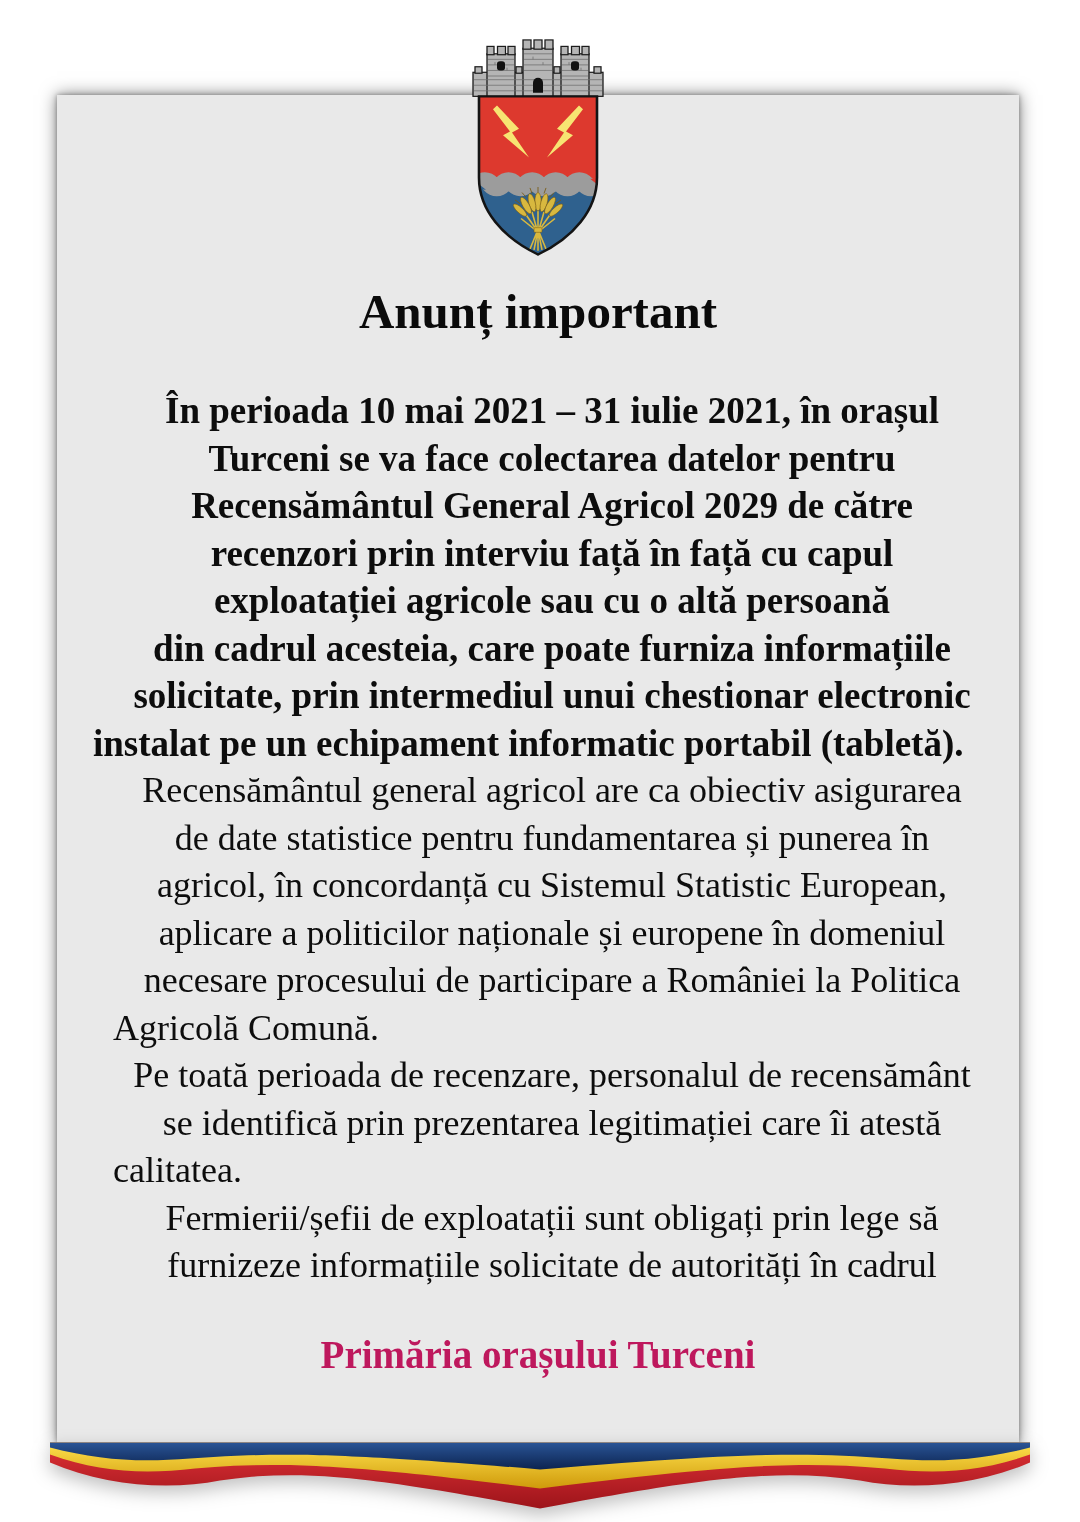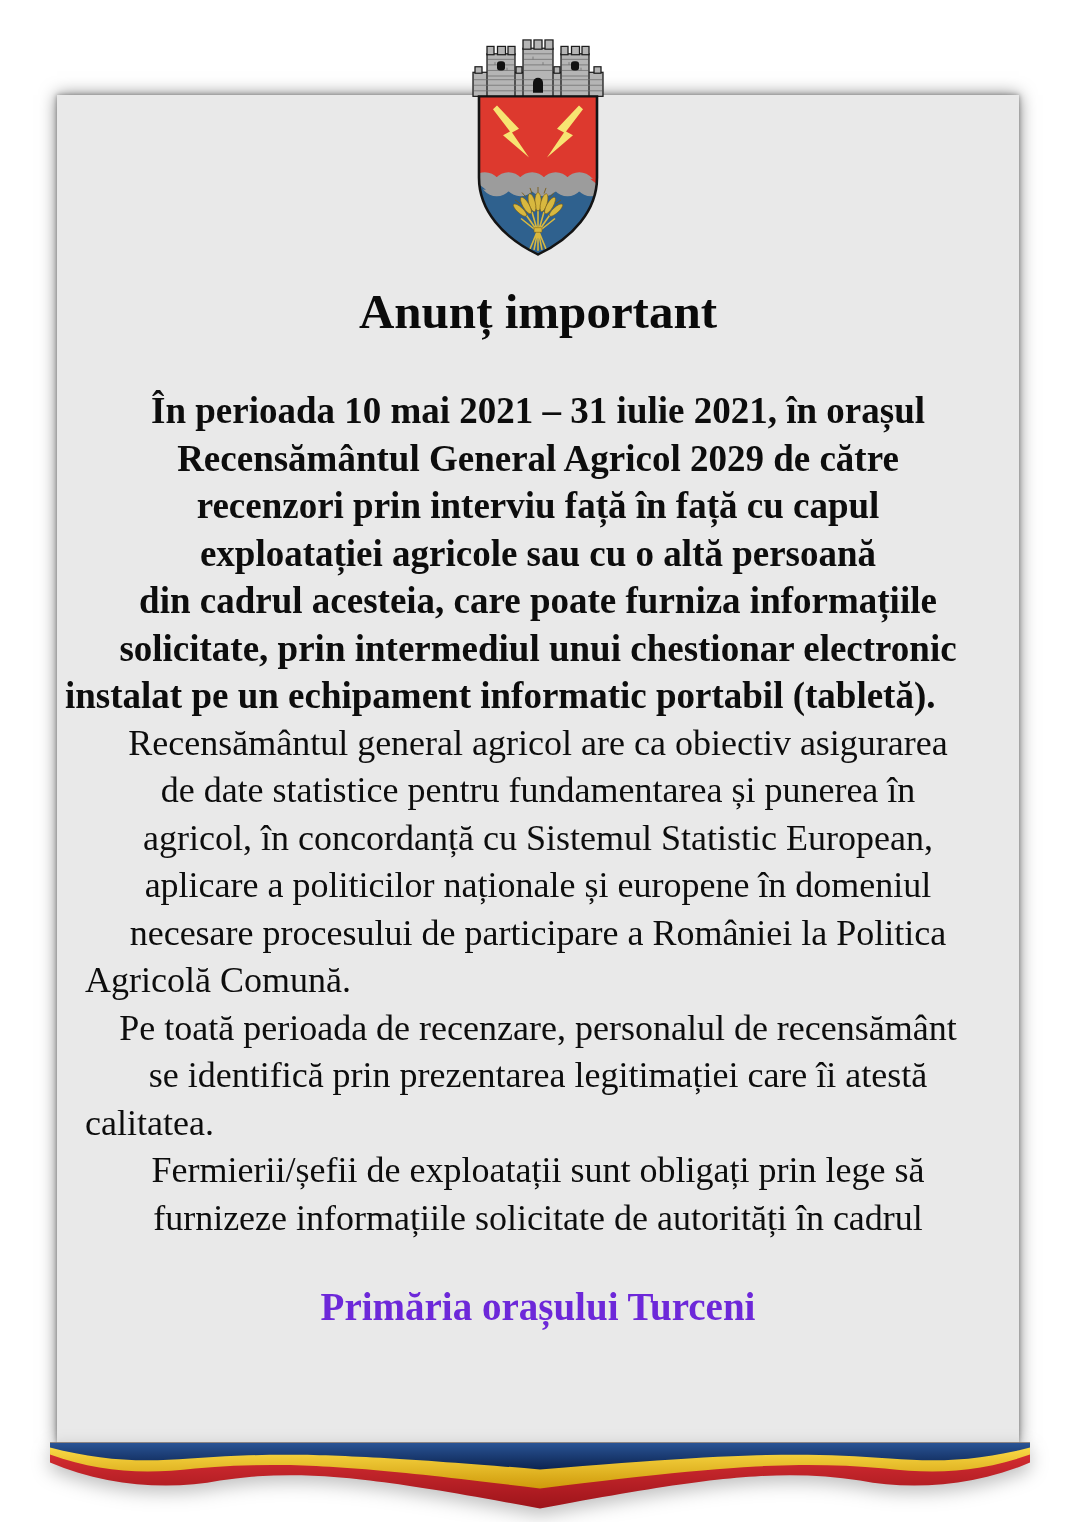--- a/index.html
+++ b/index.html
@@ -32,47 +32,49 @@
     margin-top:46px;
     color:#0d0d0d;
   }
   .para{margin:0;}
   .para.bold{font-weight:700;font-size:37px;}
   .para.normal{font-weight:400;font-size:36px;}
   .line{
     line-height:47.5px;
     padding:0 8px;
     white-space:nowrap;
+    margin-left:28px;
   }
   .line.left-last{padding-left:28px;}
 
   .footer{
     margin-top:42px;
     text-align:center;
     font-weight:700;
     font-size:39px;
-    color:#6d28d9;
+    color:#be185d;
   }
 
   .coa{position:absolute;left:463px;top:39px;}
   .ribbon{
     position:absolute;left:50px;top:1442px;
     filter:drop-shadow(0 7px 9px rgba(0,0,0,.25));
   }
 </style>
 </head>
 <body>
 
 <div class="stage">
 
   <div class="paper">
     <h1 class="title">Anunț important</h1>
     <div class="bodytext" id="body-paragraphs">
         <div class="para bold">
           <div class="line" style="text-align: center;">În perioada 10 mai 2021 – 31  iulie 2021, în orașul</div>
+          <div class="line" style="text-align: center;">Turceni se va face colectarea datelor pentru</div>
           <div class="line" style="text-align: center;">Recensământul General Agricol 2029 de către</div>
           <div class="line" style="text-align: center;">recenzori prin interviu față în față cu capul</div>
           <div class="line" style="text-align: center;">exploatației agricole sau cu o altă persoană</div>
           <div class="line" style="text-align: center;">din cadrul acesteia, care poate furniza informațiile</div>
           <div class="line" style="text-align: center;">solicitate, prin intermediul unui chestionar electronic</div>
           <div class="line" style="">instalat pe un echipament informatic portabil (tabletă).</div>
         </div>
         <div class="para normal">
           <div class="line" style="text-align: center;">Recensământul general agricol are ca obiectiv asigurarea</div>
           <div class="line" style="text-align: center;">de date statistice pentru fundamentarea și punerea în</div>

